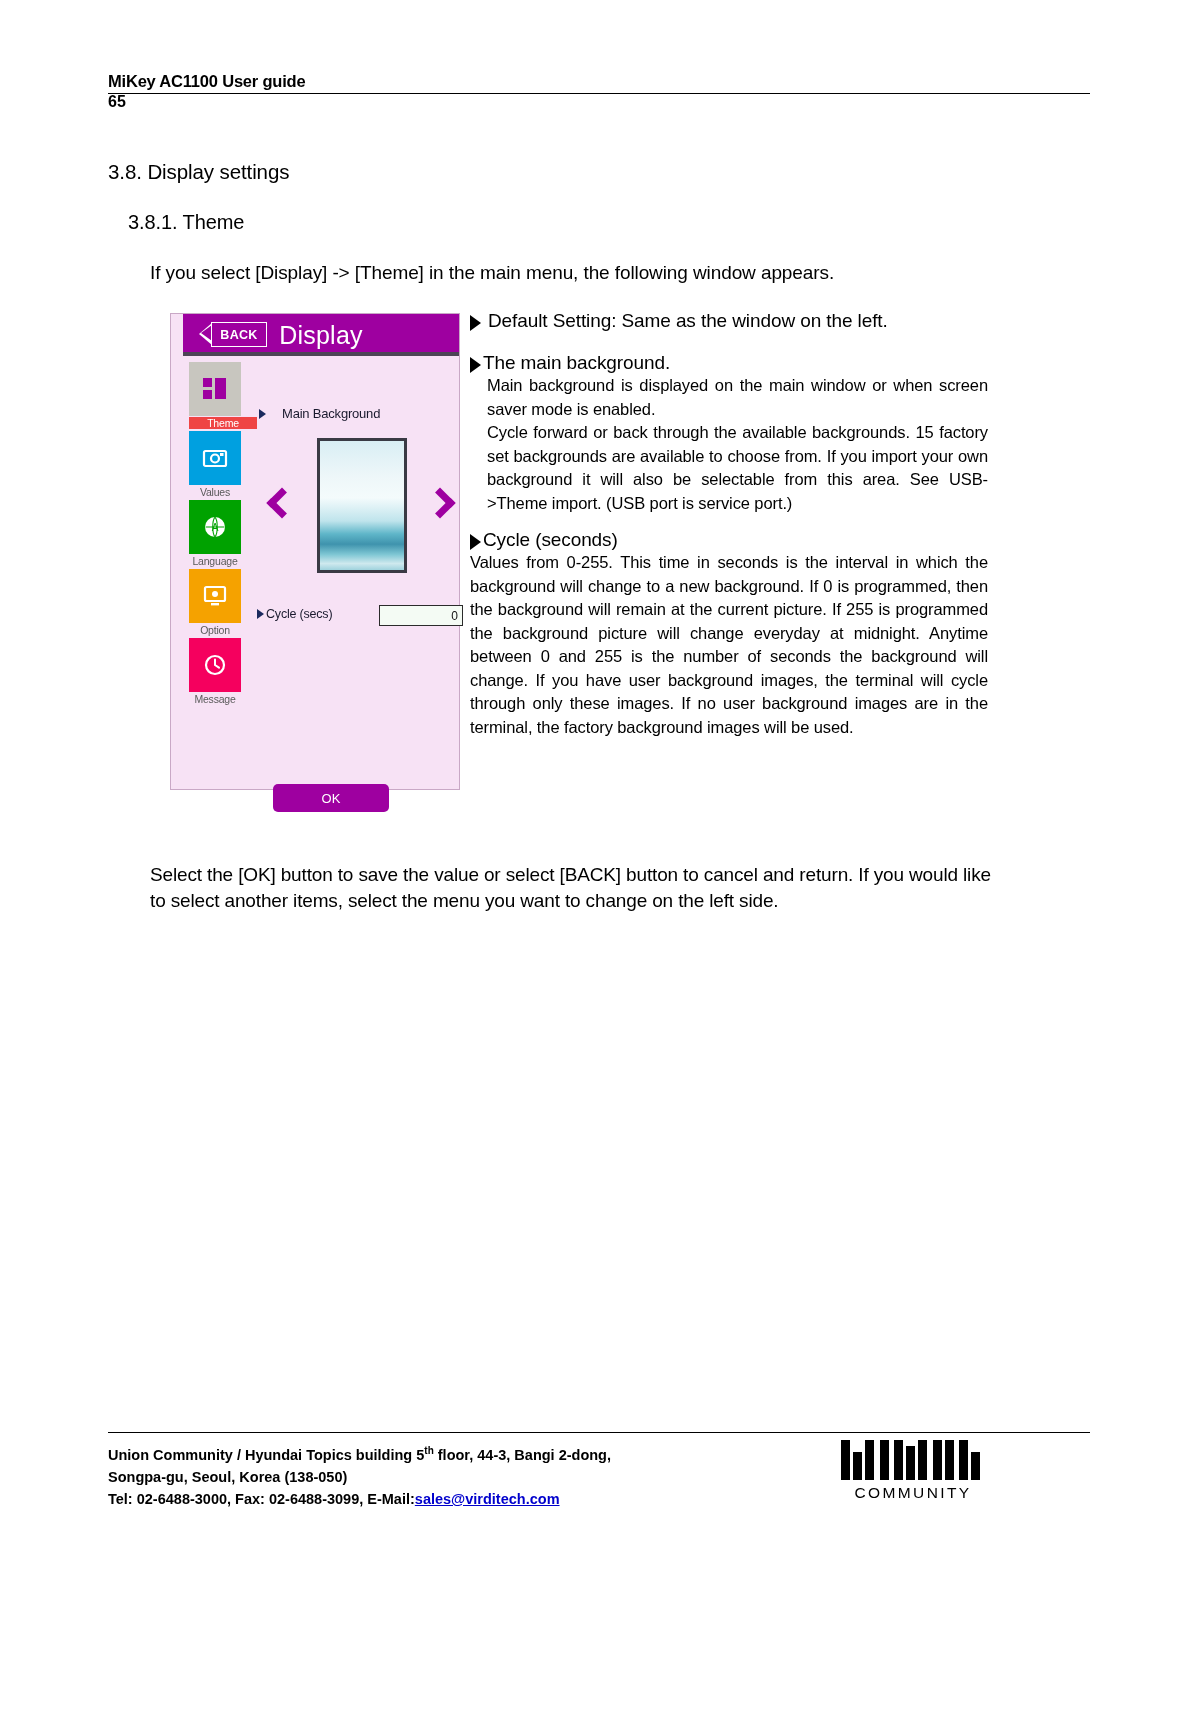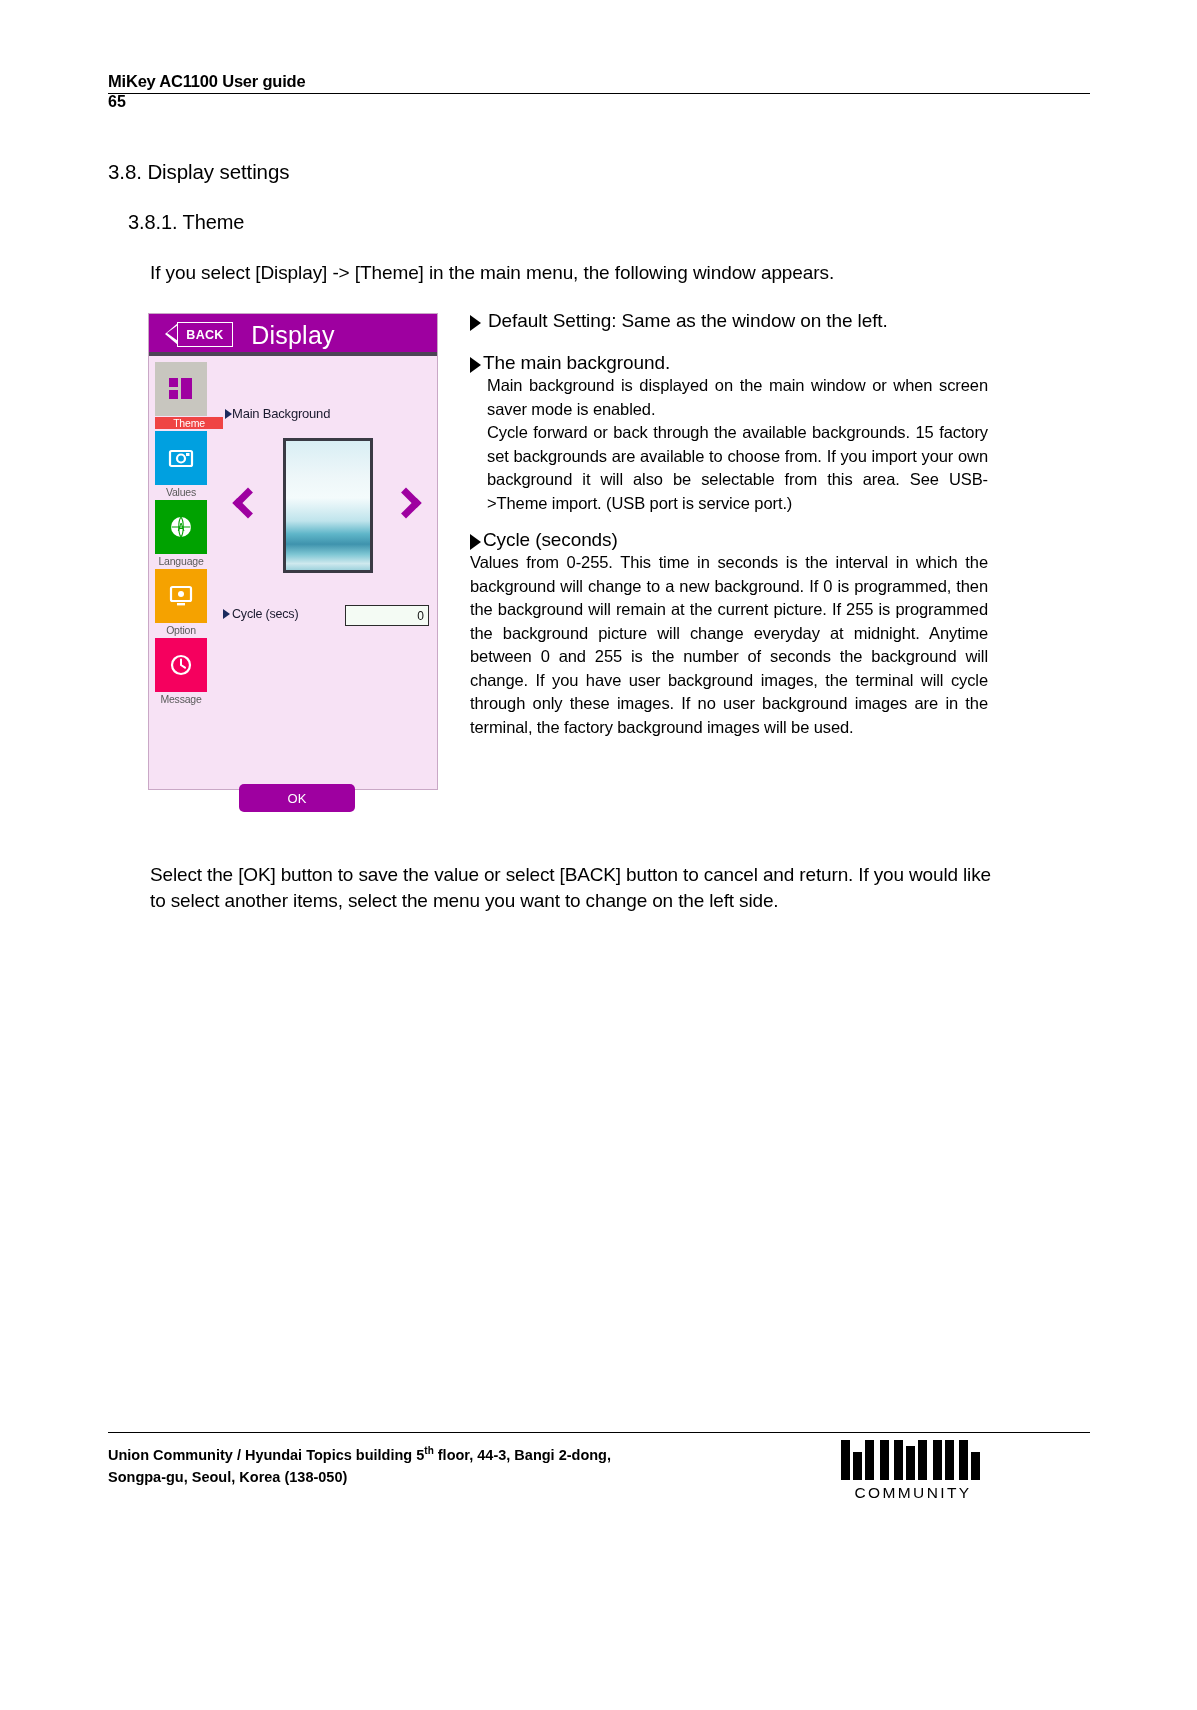--- a/index.html
+++ b/index.html
@@ -20,24 +20,25 @@
   .hdr-rule { border-bottom:1.6px solid #000; margin-top:2px; }
   .hdr-page { font-size:16px; font-weight:bold; margin-top:-1px; }
 
   
   .h2 { position:absolute; left:108px; top:160px; font-size:20.5px; letter-spacing:-0.1px; }
   .h3 { position:absolute; left:128px; top:211px; font-size:20px; letter-spacing:-0.1px; }
   .lead { position:absolute; left:150px; top:262px; font-size:19px; letter-spacing:-0.1px; }
 
   
   .device {
-    position:absolute; left:148px; top:313px;
+    position:absolute; left:170px; top:313px;
     width:290px; height:477px;
     background:#f7e2f5;
     border:1px solid #c9a8c6;
+    padding-left:12px;
   }
   .dev-head {
     position:relative; height:42px; background:#9e00a0;
     border-bottom:4px solid #4c4455;
   }
   .back-btn {
     position:absolute; left:28px; top:8px; width:56px; height:25px;
     border:1.6px solid #ffffff; background:transparent;
     color:#fff; font-size:12.5px; font-weight:bold;
     display:flex; align-items:center; justify-content:center;
@@ -79,21 +80,21 @@
     margin:1px 0 2px -4px; letter-spacing:-0.2px; line-height:12px;
   }
   .side-lbl.sel { background:#ef4444; color:#fff; width:68px; margin-left:0; }
 
   .ic { display:block; }
 
   
   .dev-main { position:absolute; left:68px; top:0; right:0; bottom:0; }
   .main-bg-lbl {
     position:absolute; left:8px; top:50px; font-size:13px; color:#1a1a2e;
-    letter-spacing:-0.2px; display:flex; align-items:center; gap:0;
+    letter-spacing:-0.2px; display:flex; align-items:center; gap:16px;
   }
   .tri { width:0;height:0;border-top:5px solid transparent;border-bottom:5px solid transparent;border-left:7px solid #1b2a5e; }
   .preview-wrap { position:absolute; left:0; top:82px; width:222px; height:135px; }
   .preview {
     position:absolute; left:66px; top:0; width:90px; height:135px;
     border:3px solid #3a3a44;
     background:
       linear-gradient(180deg,#d9eef4 0%, #eef7f9 28%, #f4fbfc 44%, #bfe4ec 62%, #5fb6c9 72%, #3f93ad 80%, #7fc7d4 88%, #cfe9ee 95%, #9fd2dd 100%);
   }
   .arrow-l, .arrow-r {
@@ -298,20 +299,21 @@
     </div>
     <div class="r-para">Values from 0-255. This time in seconds is the interval in which the background will change to a new background. If 0 is programmed, then the background will remain at the current picture. If 255 is programmed the background picture will change everyday at midnight. Anytime between 0 and 255 is the number of seconds the background will change. If you have user background images, the terminal will cycle through only these images. If no user background images are in the terminal, the factory background images will be used.</div>
   </div>
 
   <div class="closing">Select the [OK] button to save the value or select [BACK] button to cancel and return. If you would like to select another items, select the menu you want to change on the left side.</div>
 
   <div class="ftr-rule"></div>
   <div class="ftr">
     <div><span>Union Community / Hyundai Topics building 5</span><sup>th</sup><span> floor, 44-3, Bangi 2-dong,</span></div>
     <div>Songpa-gu, Seoul, Korea (138-050)</div>
+    <div><span>Tel: 02-6488-3000, Fax: 02-6488-3099, E-Mail:</span><span class="mail">sales@virditech.com</span></div>
   </div>
 
   <div class="logo">
     <div class="logo-mark">
       <svg width="148" height="44" viewBox="0 0 148 44">
         <rect x="2" y="2" width="9" height="40" fill="#000"></rect>
         <rect x="14" y="14" width="9" height="28" fill="#000"></rect>
         <rect x="26" y="2" width="9" height="40" fill="#000"></rect>
         <rect x="41" y="2" width="9" height="40" fill="#000"></rect>
         <rect x="55" y="2" width="9" height="40" fill="#000"></rect>

